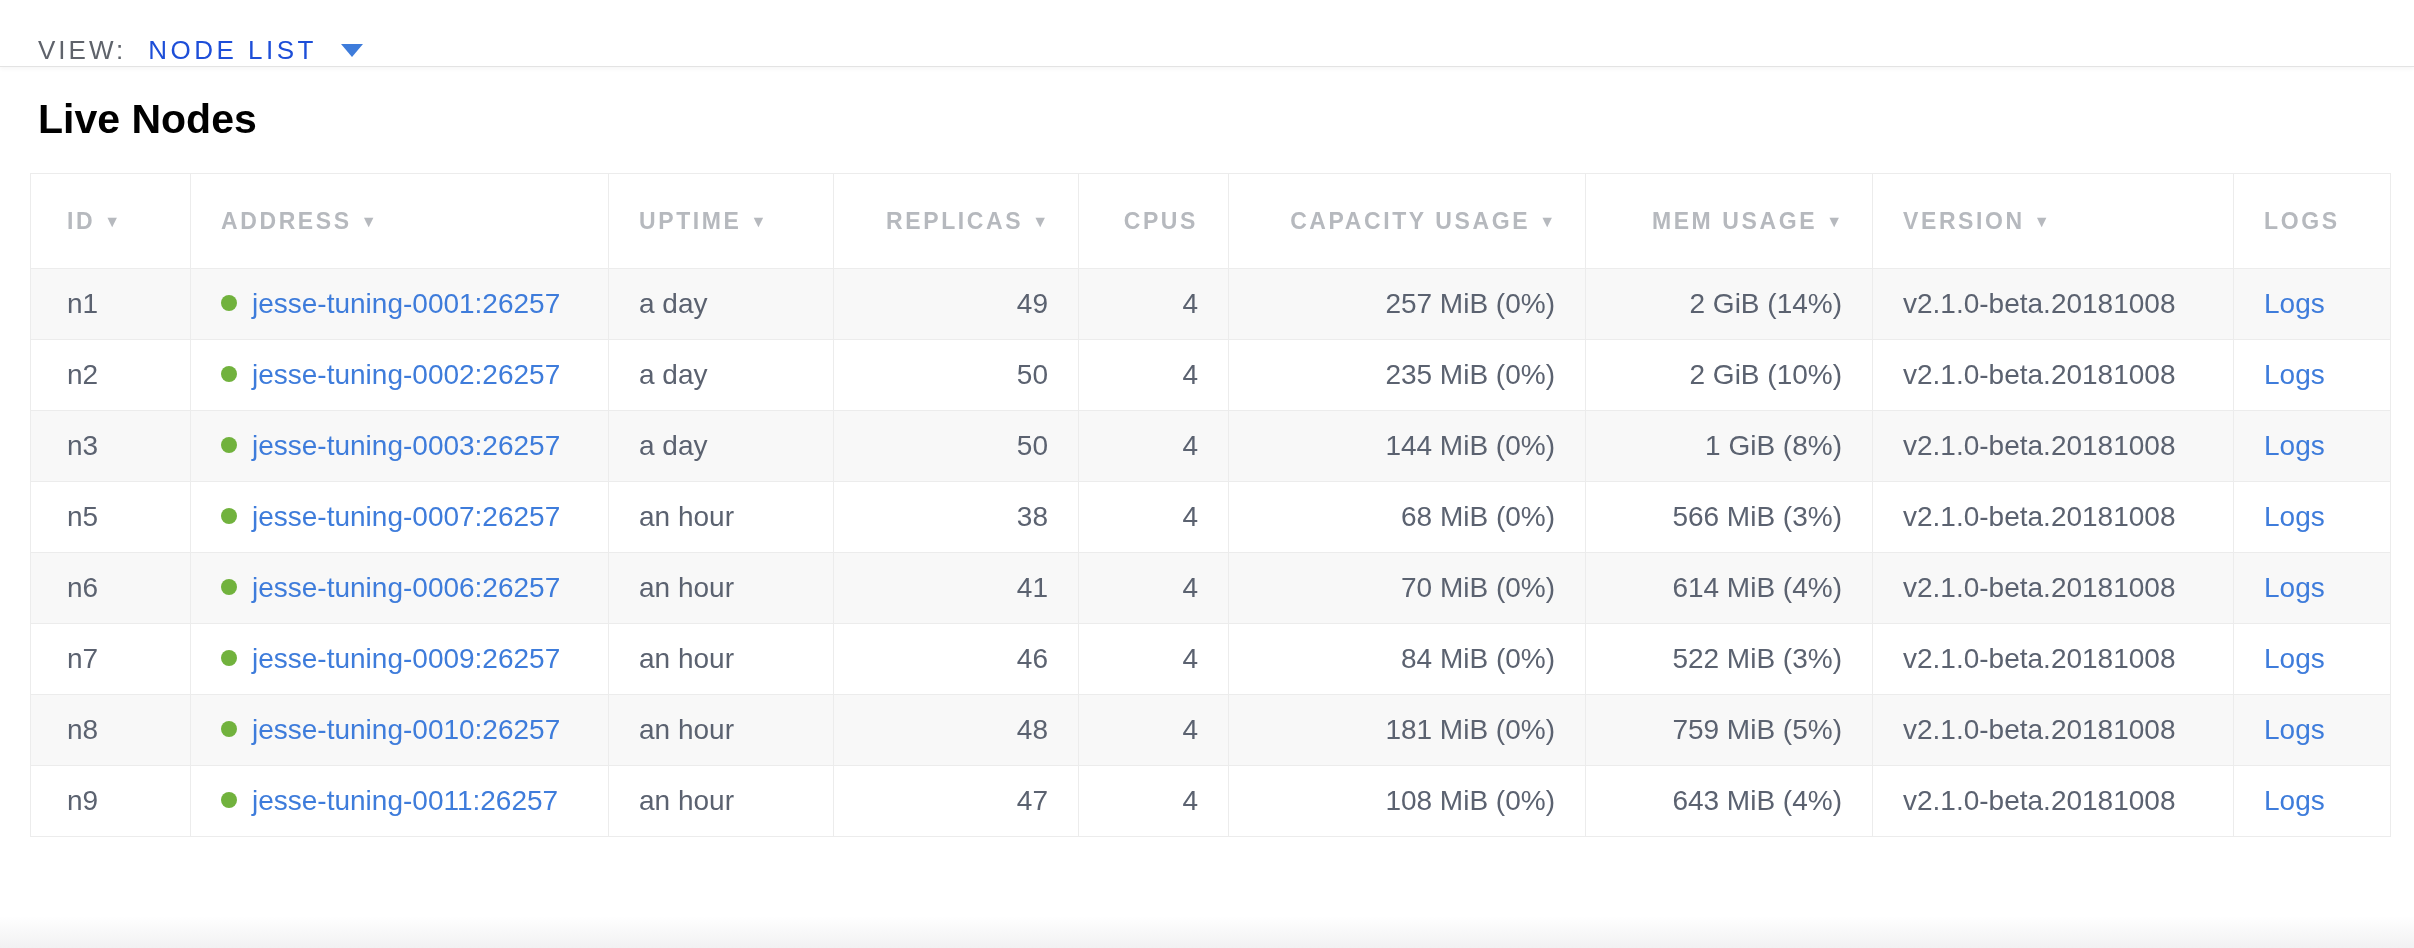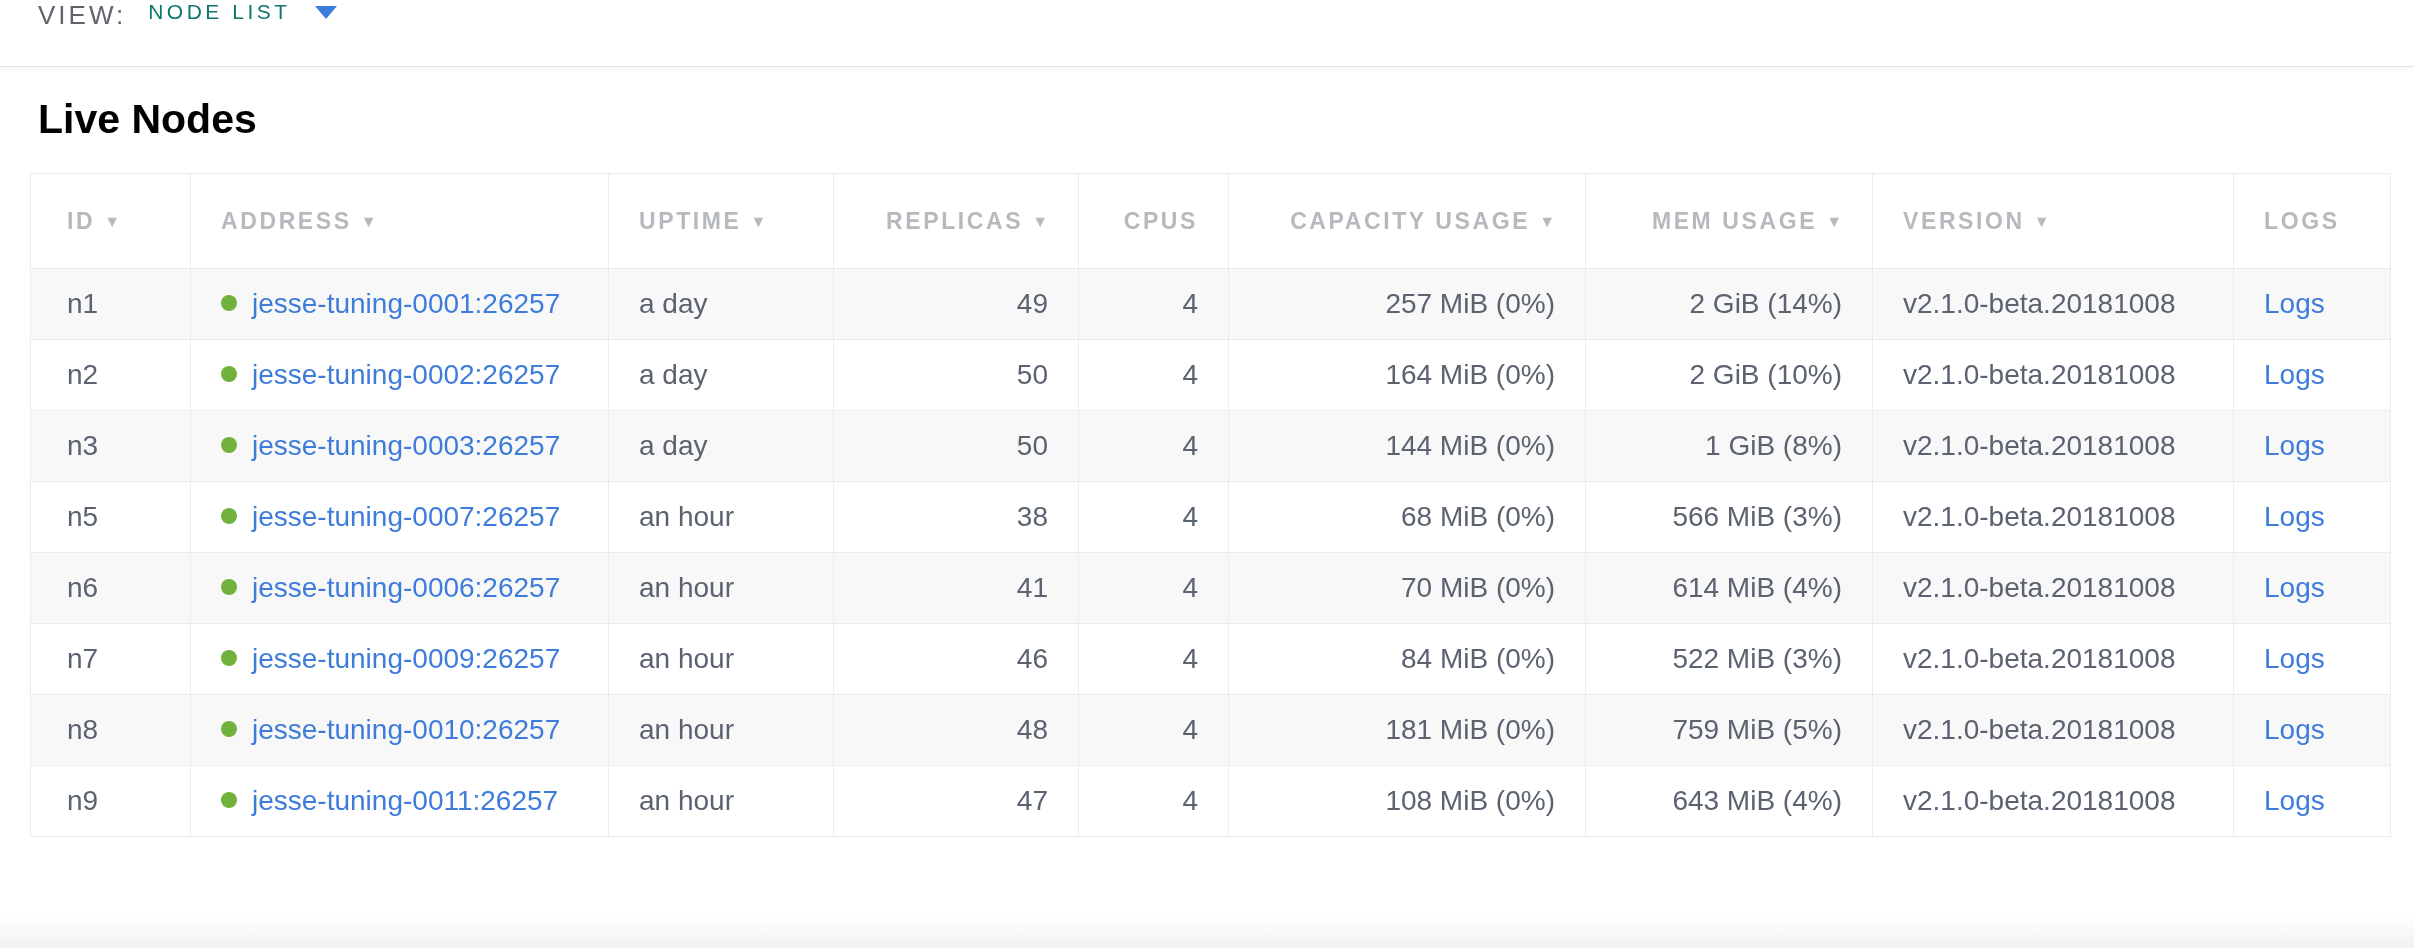--- a/index.html
+++ b/index.html
@@ -8,38 +8,38 @@
     width: 2414px; height: 948px;
     background: #ffffff;
     font-family: "Liberation Sans", sans-serif;
     overflow: hidden;
     position: relative;
   }
 
   
   .topbar {
     height: 67px;
-    display: flex; align-items: flex-start;
+    display: flex; align-items: flex-end;
     padding-left: 38px;
     background: #ffffff;
     border-bottom: 1px solid #e3e3e3;
     box-shadow: 0 2px 4px rgba(0,0,0,0.04);
     position: relative; z-index: 2;
   }
   .view-label {
     font-size: 26px; letter-spacing: 3px;
     color: #5f636b;
   }
   .view-select {
     display: flex; align-items: center;
     margin-left: 22px; cursor: pointer;
   }
   .view-value {
-    font-size: 21px; letter-spacing: 3.5px;
-    color: #0f766e; font-weight: 400;
+    font-size: 26px; letter-spacing: 3.5px;
+    color: #1d4ed8; font-weight: 400;
   }
   .dropdown-tri {
     width: 0; height: 0;
     border-left: 11px solid transparent;
     border-right: 11px solid transparent;
     border-top: 13px solid #3e7cdb;
     margin-left: 24px;
   }
 
   
@@ -146,21 +146,21 @@
           <td class="ar">2 GiB (14%)</td>
           <td class="al">v2.1.0-beta.20181008</td>
           <td class="ac"><a class="cell-link" href="#">Logs</a></td>
         </tr>
         <tr>
           <td class="al">n2</td>
           <td class="al"><span class="status-dot"></span><a class="cell-link" href="#">jesse-tuning-0002:26257</a></td>
           <td class="al">a day</td>
           <td class="ar">50</td>
           <td class="ar">4</td>
-          <td class="ar">164 MiB (0%)</td>
+          <td class="ar">235 MiB (0%)</td>
           <td class="ar">2 GiB (10%)</td>
           <td class="al">v2.1.0-beta.20181008</td>
           <td class="ac"><a class="cell-link" href="#">Logs</a></td>
         </tr>
         <tr>
           <td class="al">n3</td>
           <td class="al"><span class="status-dot"></span><a class="cell-link" href="#">jesse-tuning-0003:26257</a></td>
           <td class="al">a day</td>
           <td class="ar">50</td>
           <td class="ar">4</td>

